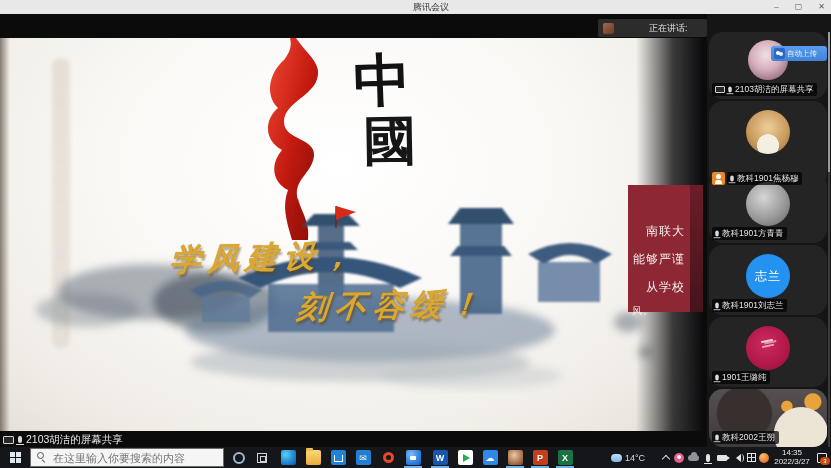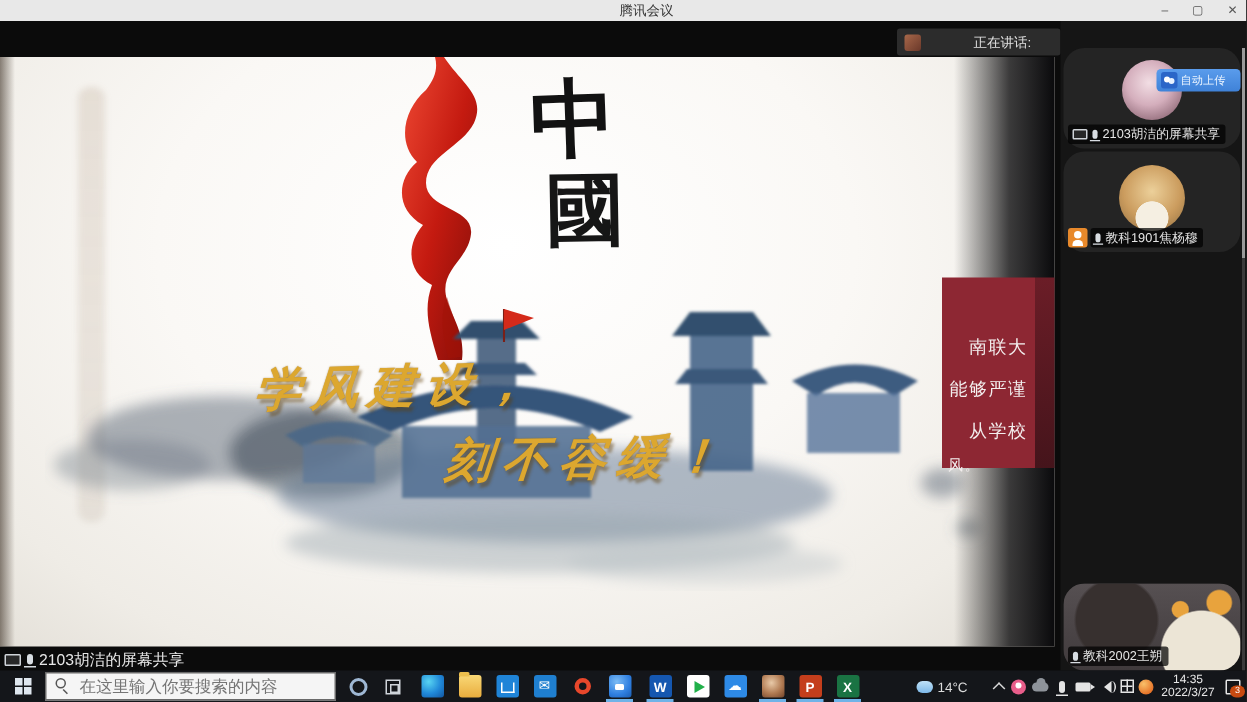--- a/index.html
+++ b/index.html
@@ -266,33 +266,62 @@
     </div>
     <div class="plabel-row">
       <div class="plabel">
         <div class="ico-screen sm"></div>
         <div class="ico-mic sm"></div>
         <span class="nm">2103胡洁的屏幕共享</span>
       </div>
     </div>
   </div>
 
-  <div class="tile" style="top:101px;height:67px;">
+  <div class="tile" style="top:101px;height:87px;">
     <div class="avatar av2" style="top:9px;width:44px;height:44px;"></div>
     <div class="plabel-row">
       <div class="hand-chip"></div>
       <div class="plabel">
         <div class="ico-mic sm"></div>
         <span class="nm">教科1901焦杨穆</span>
       </div>
     </div>
   </div>
 
-
-
+  <div class="tile" style="top:173px;height:70px;">
+    <div class="avatar av3" style="top:9px;width:44px;height:44px;"></div>
+    <div class="plabel-row">
+      <div class="plabel">
+        <div class="ico-mic sm"></div>
+        <span class="nm">教科1901方青青</span>
+      </div>
+    </div>
+  </div>
+
+  <div class="tile" style="top:245px;height:70px;">
+    <div class="avatar av4" style="top:9px;width:44px;height:44px;">
+      <span>志兰</span>
+    </div>
+    <div class="plabel-row">
+      <div class="plabel">
+        <div class="ico-mic sm"></div>
+        <span class="nm">教科1901刘志兰</span>
+      </div>
+    </div>
+  </div>
+
+  <div class="tile" style="top:317px;height:70px;">
+    <div class="avatar av5" style="top:9px;width:44px;height:44px;"></div>
+    <div class="plabel-row">
+      <div class="plabel">
+        <div class="ico-mic sm"></div>
+        <span class="nm">1901王璐纯</span>
+      </div>
+    </div>
+  </div>
 
   <div class="tile" style="top:389px;height:58px;overflow:hidden;">
     <div class="t6-img"></div>
     <div class="plabel-row">
       <div class="plabel">
         <div class="ico-mic sm"></div>
         <span class="nm">教科2002王朔</span>
       </div>
     </div>
   </div>

